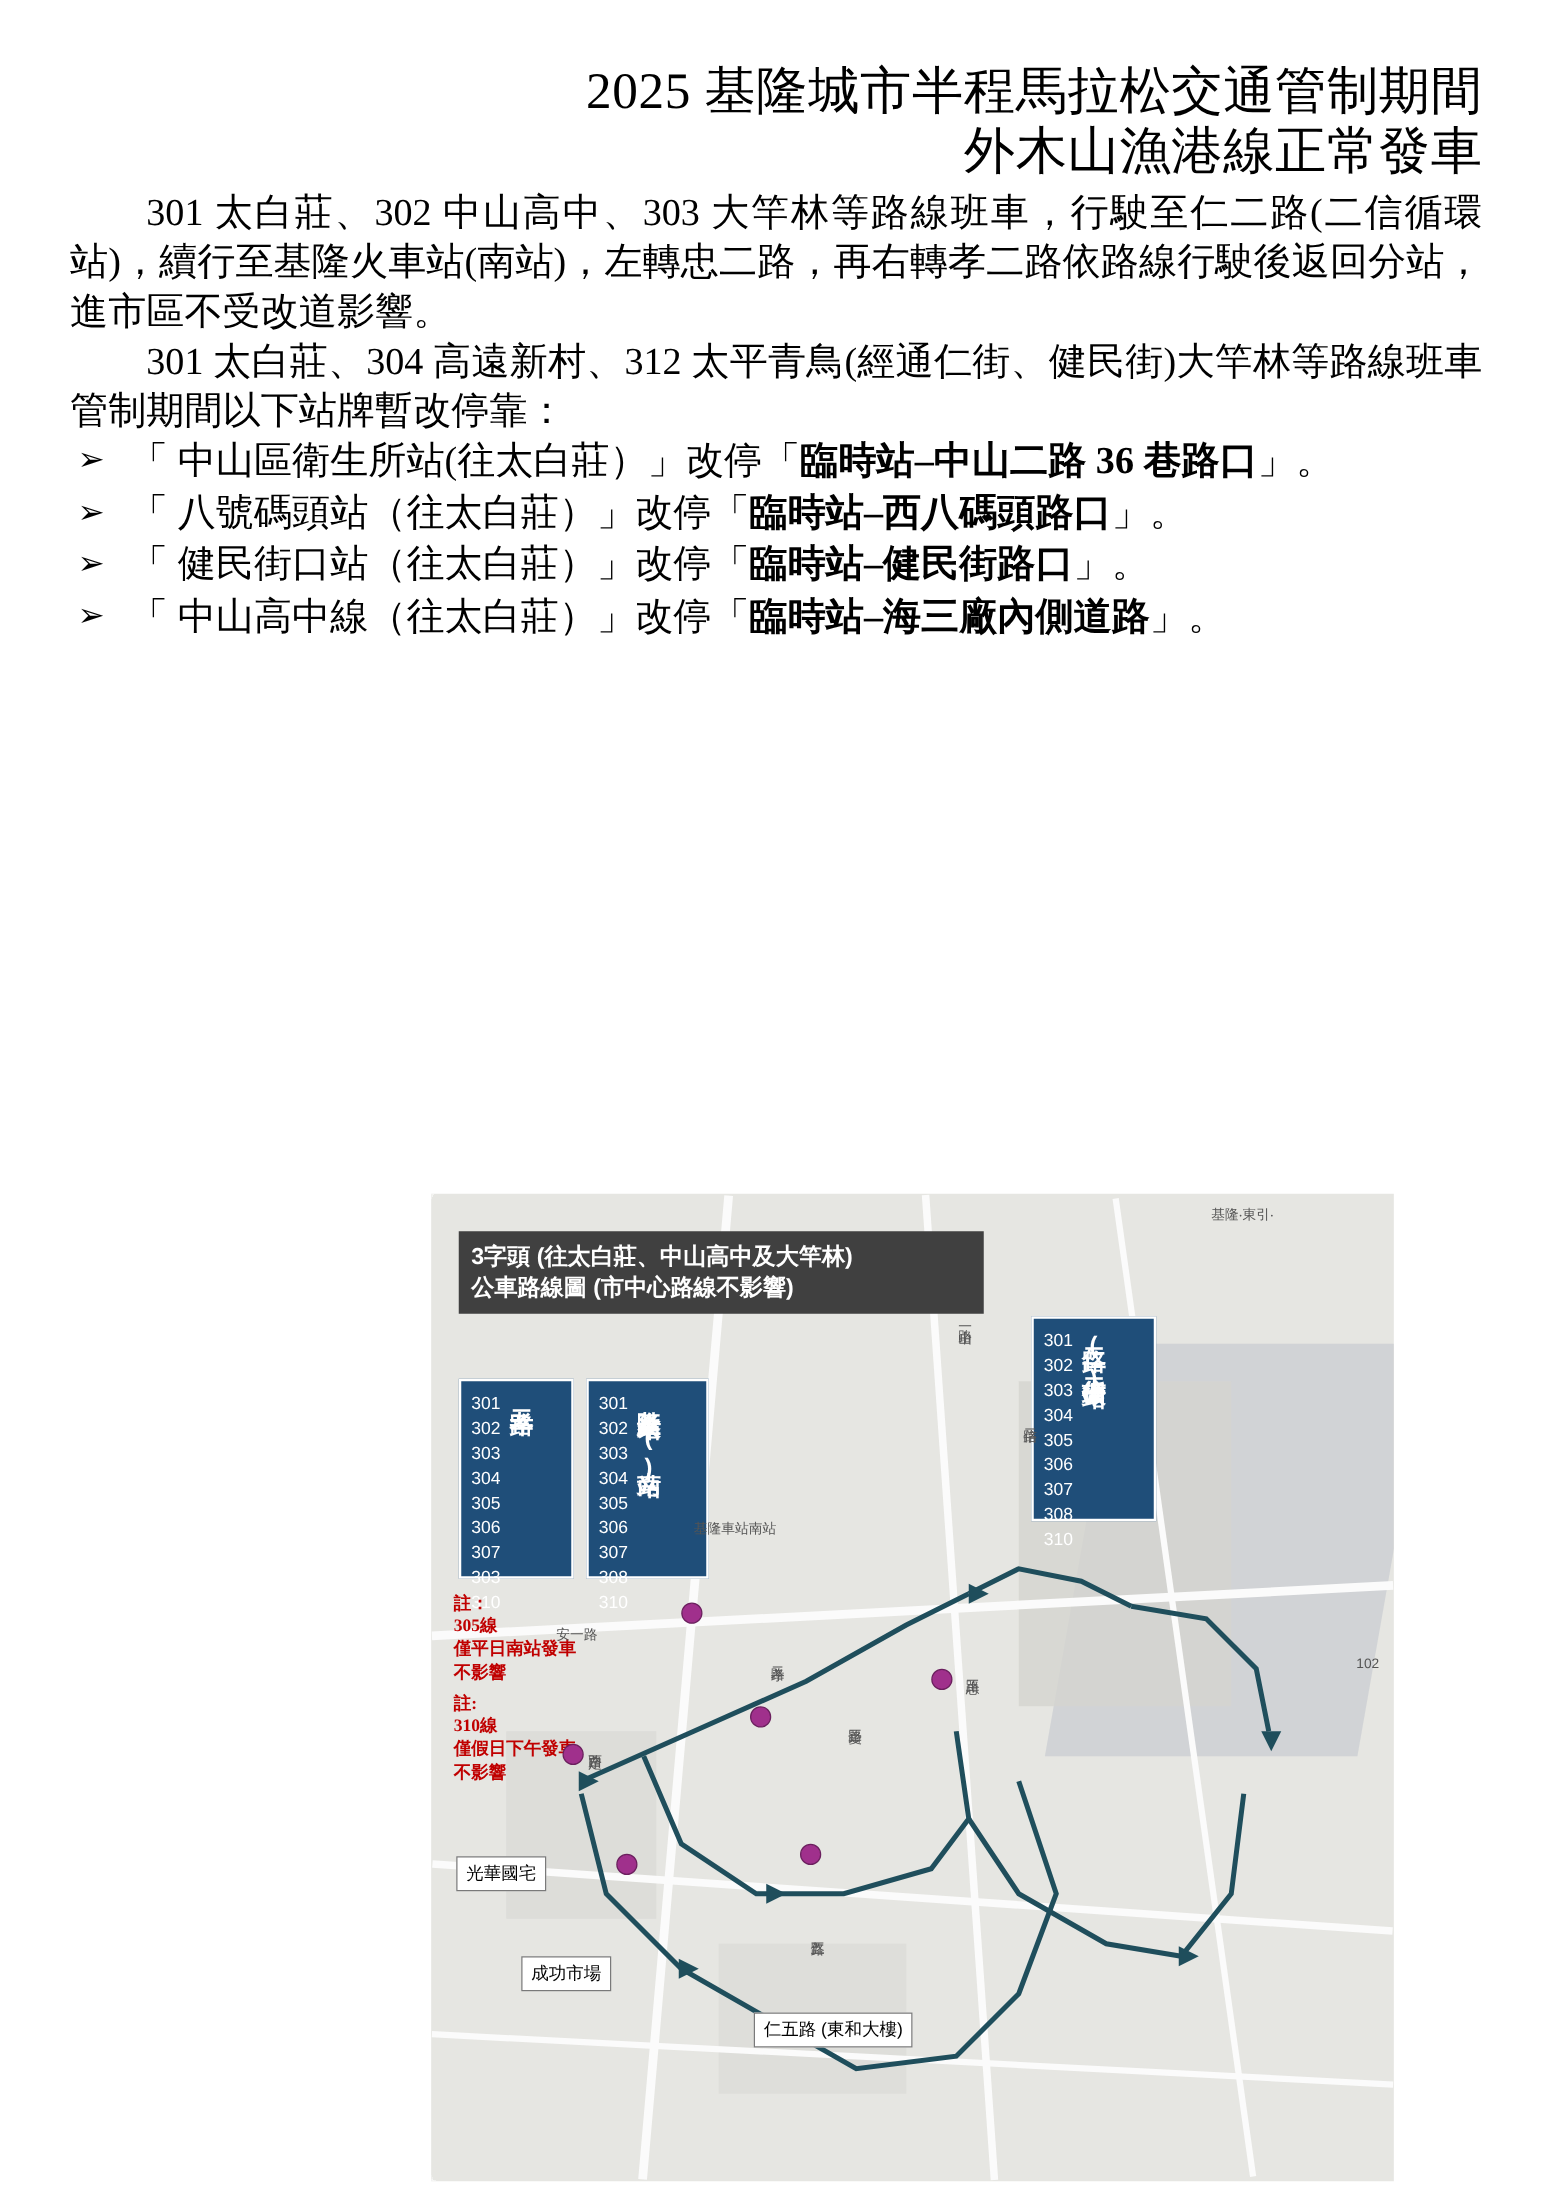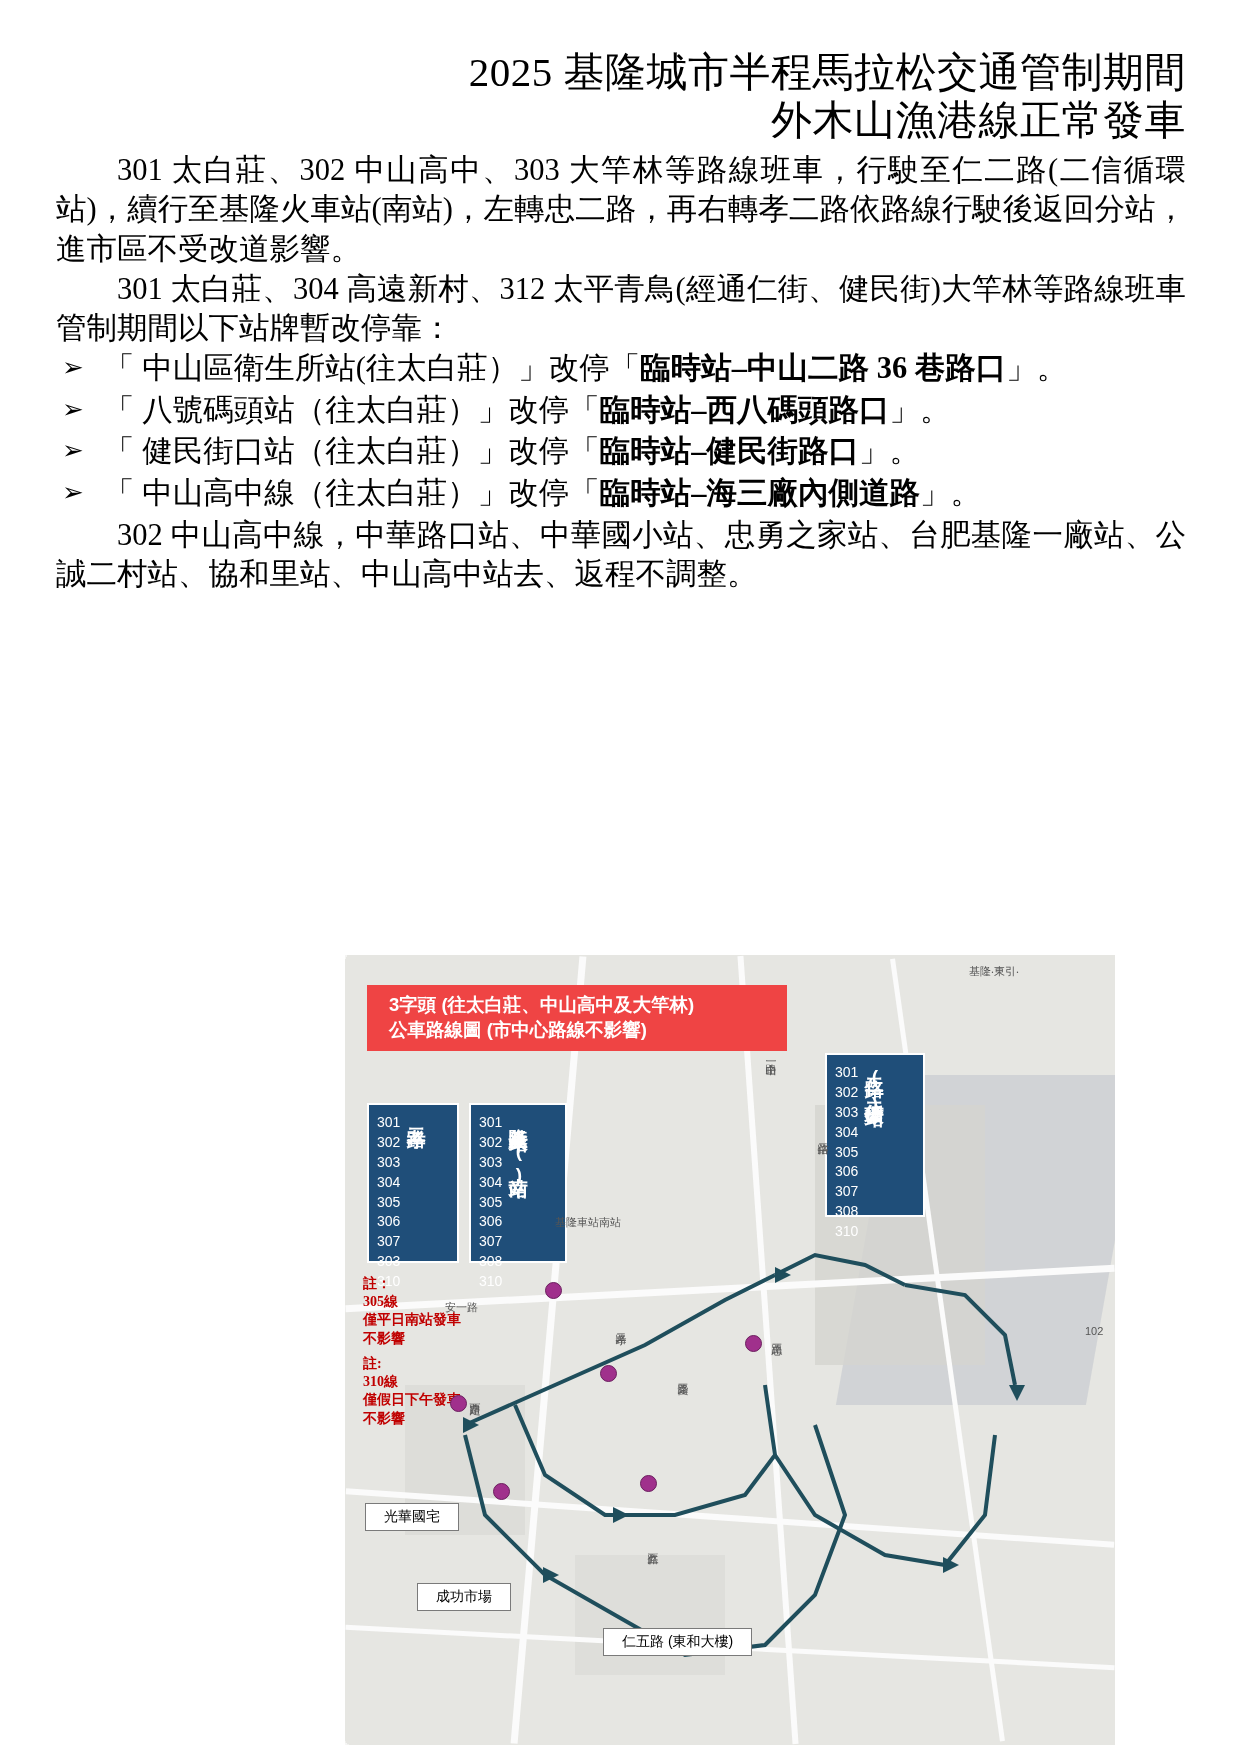--- a/index.html
+++ b/index.html
@@ -104,27 +104,27 @@
   }
   .road-white {
     position: absolute;
     background: #fbfbfb;
   }
   .fig-title {
     position: absolute;
     left: 22px;
     top: 30px;
     width: 420px;
-    background: #ef4444;
+    background: #404040;
     color: #ffffff;
     font-family: "Liberation Sans", sans-serif;
     font-weight: bold;
     font-size: 18.5px;
     line-height: 1.35;
-    padding: 8px 22px;
+    padding: 8px 10px;
     box-sizing: border-box;
   }
   .route-box {
     position: absolute;
     background: #1f4e79;
     color: #ffffff;
     font-family: "Liberation Sans", sans-serif;
     border: 2px solid #ffffff;
     display: flex;
     box-sizing: border-box;
@@ -153,23 +153,22 @@
     font-size: 14px;
     line-height: 1.3;
     white-space: pre-line;
   }
   .stop-label {
     position: absolute;
     background: #ffffff;
     border: 1px solid #7a7a7a;
     font-family: "Liberation Sans", sans-serif;
     font-size: 14px;
-    padding: 4px 18px;
+    padding: 4px 7px;
     white-space: nowrap;
-    margin-top: 18px;
   }
   .map-text {
     position: absolute;
     font-family: "Liberation Sans", sans-serif;
     font-size: 11px;
     color: #555;
     white-space: nowrap;
   }
   .dot {
     position: absolute;
@@ -213,21 +212,20 @@
       <li>
         <span class="arrow">➢</span>
         <span>「 健民街口站（往太白莊）」改停「</span><span class="bold">臨時站–健民街路口</span><span>」。</span>
       </li>
       <li>
         <span class="arrow">➢</span>
         <span>「 中山高中線（往太白莊）」改停「</span><span class="bold">臨時站–海三廠內側道路</span><span>」。</span>
       </li>
     </ul>
 
-    <p class="para">302 中山高中線，中華路口站、中華國小站、忠勇之家站、台肥基隆一廠站、公誠二村站、協和里站、中山高中站去、返程不調整。</p>
 
   </div>
 
   <div class="figure">
     <div class="map-bg"></div>
     <div class="water"></div>
 
     <div class="block-grey" style="left:470px;top:150px;width:170px;height:260px;opacity:.8;"></div>
     <div class="block-grey" style="left:60px;top:430px;width:120px;height:150px;opacity:.5;"></div>
     <div class="block-grey" style="left:230px;top:600px;width:150px;height:120px;opacity:.45;"></div>

